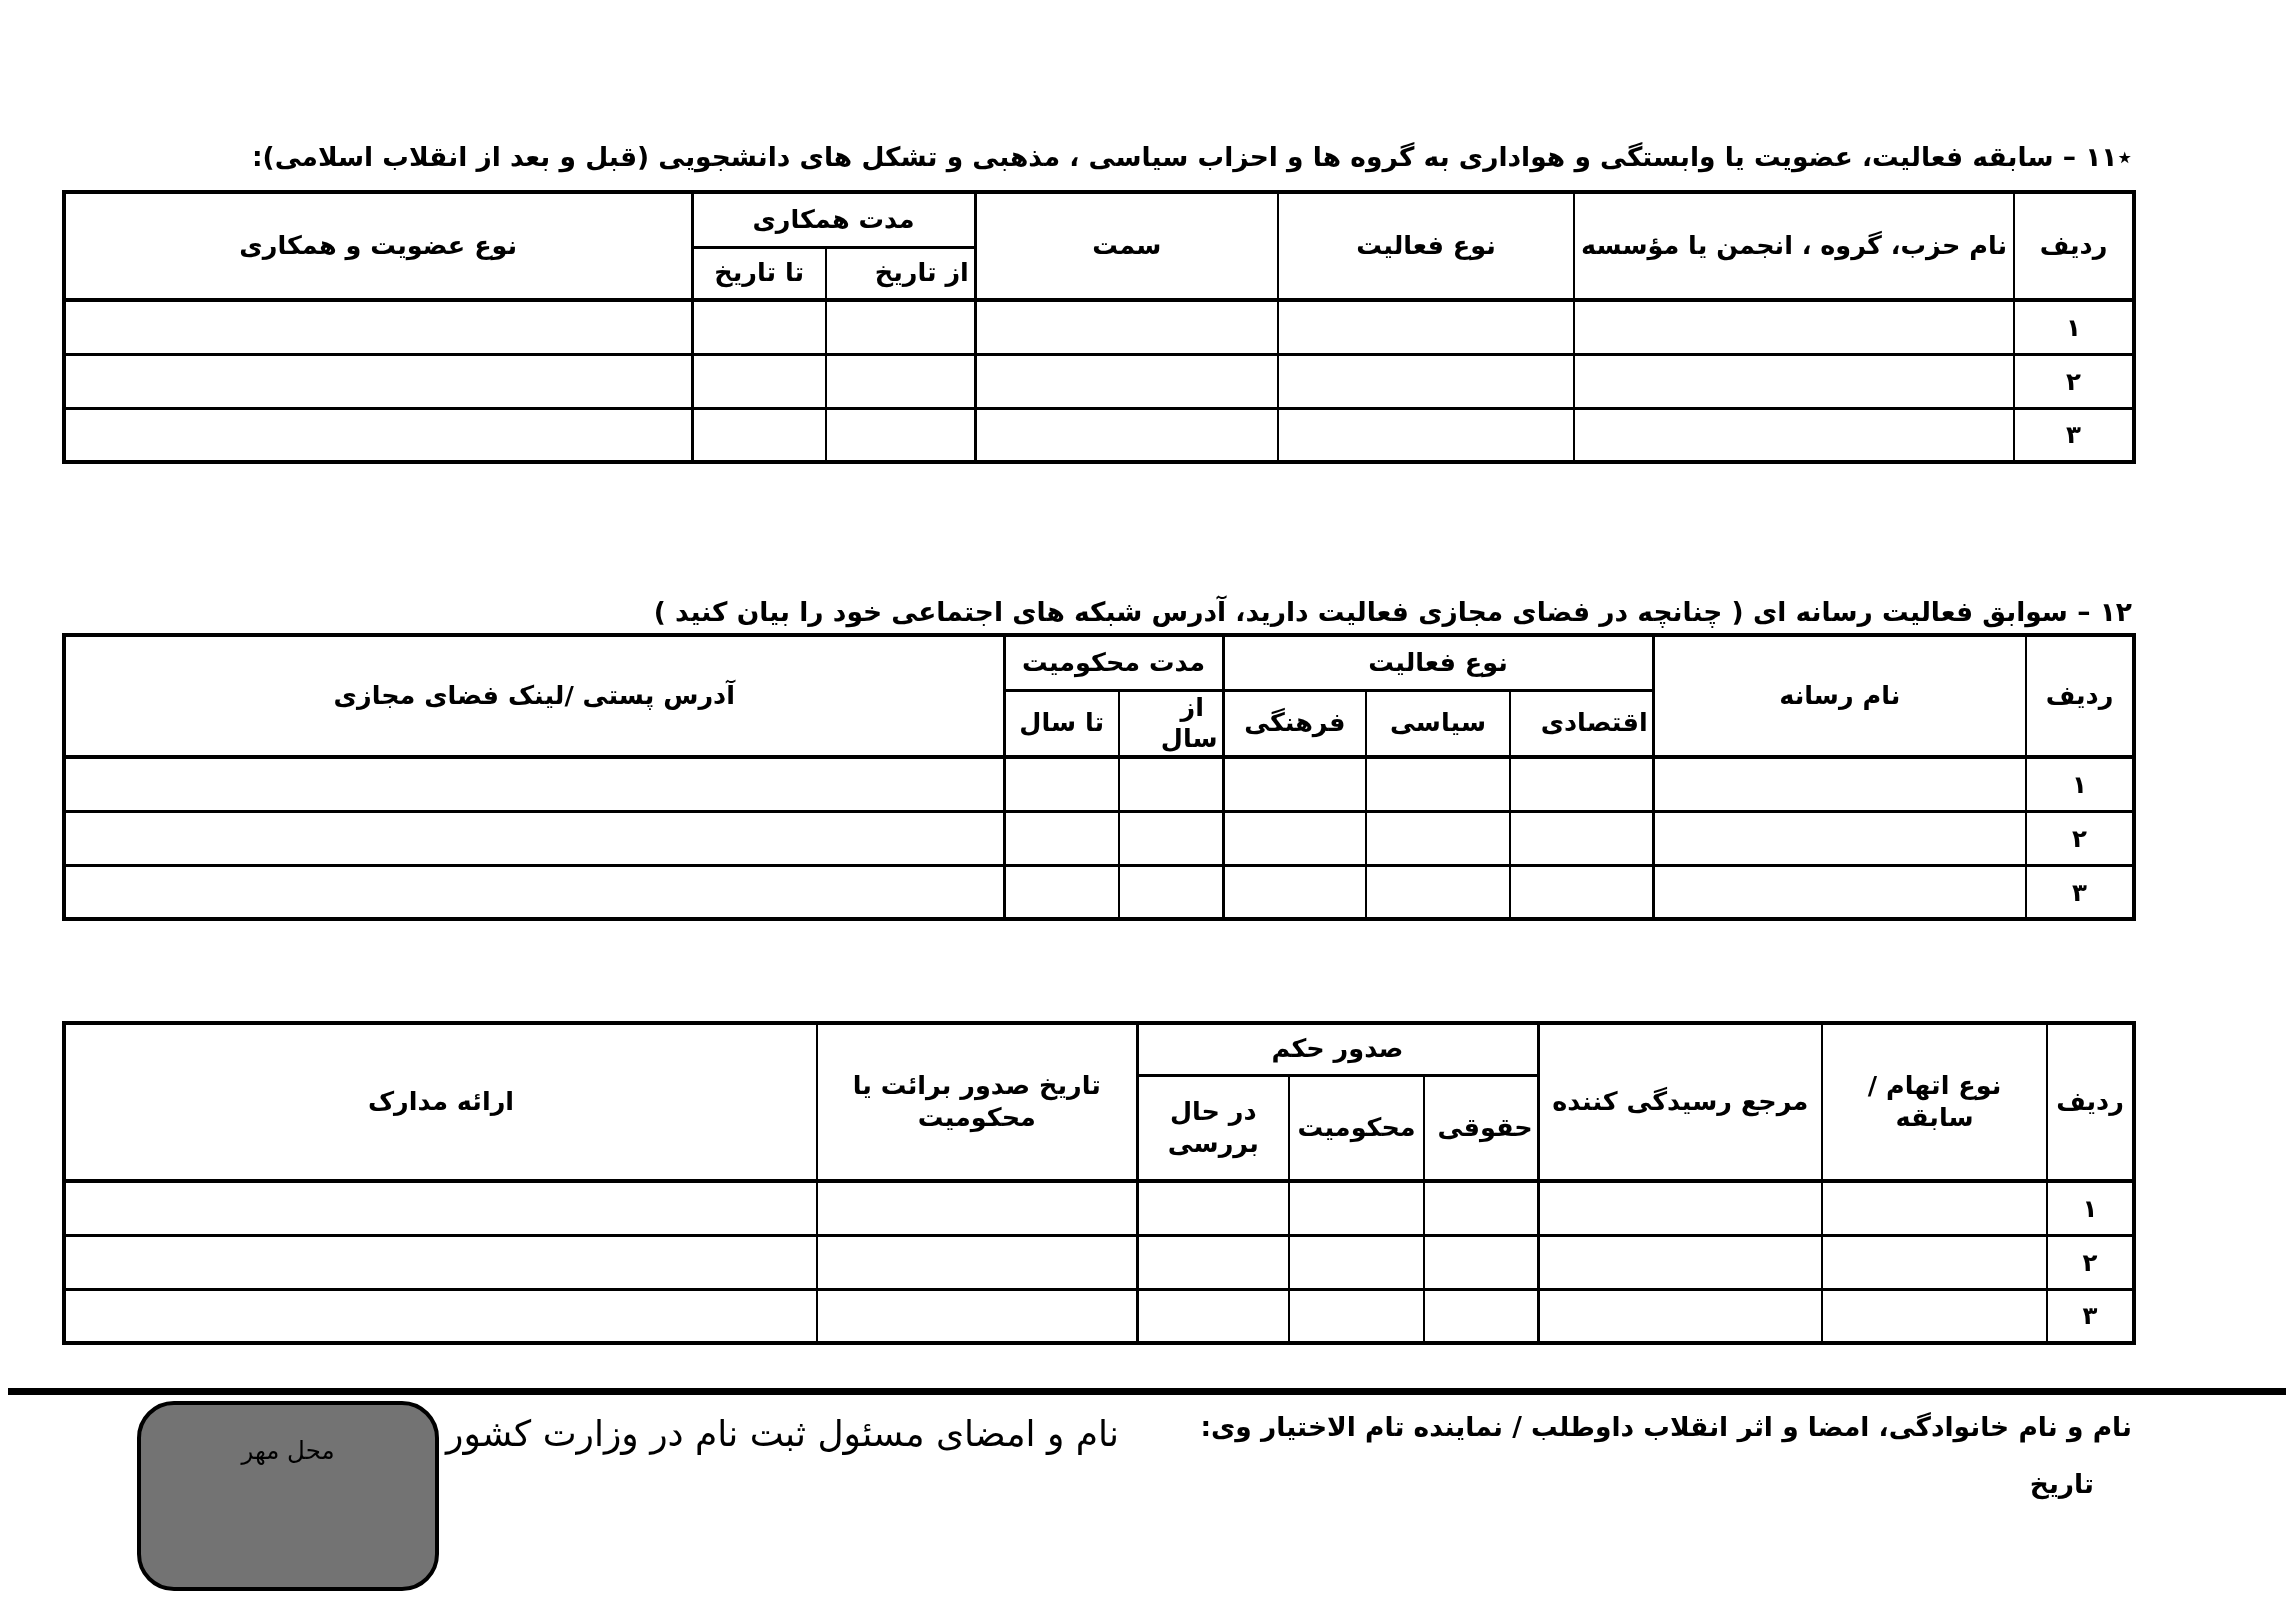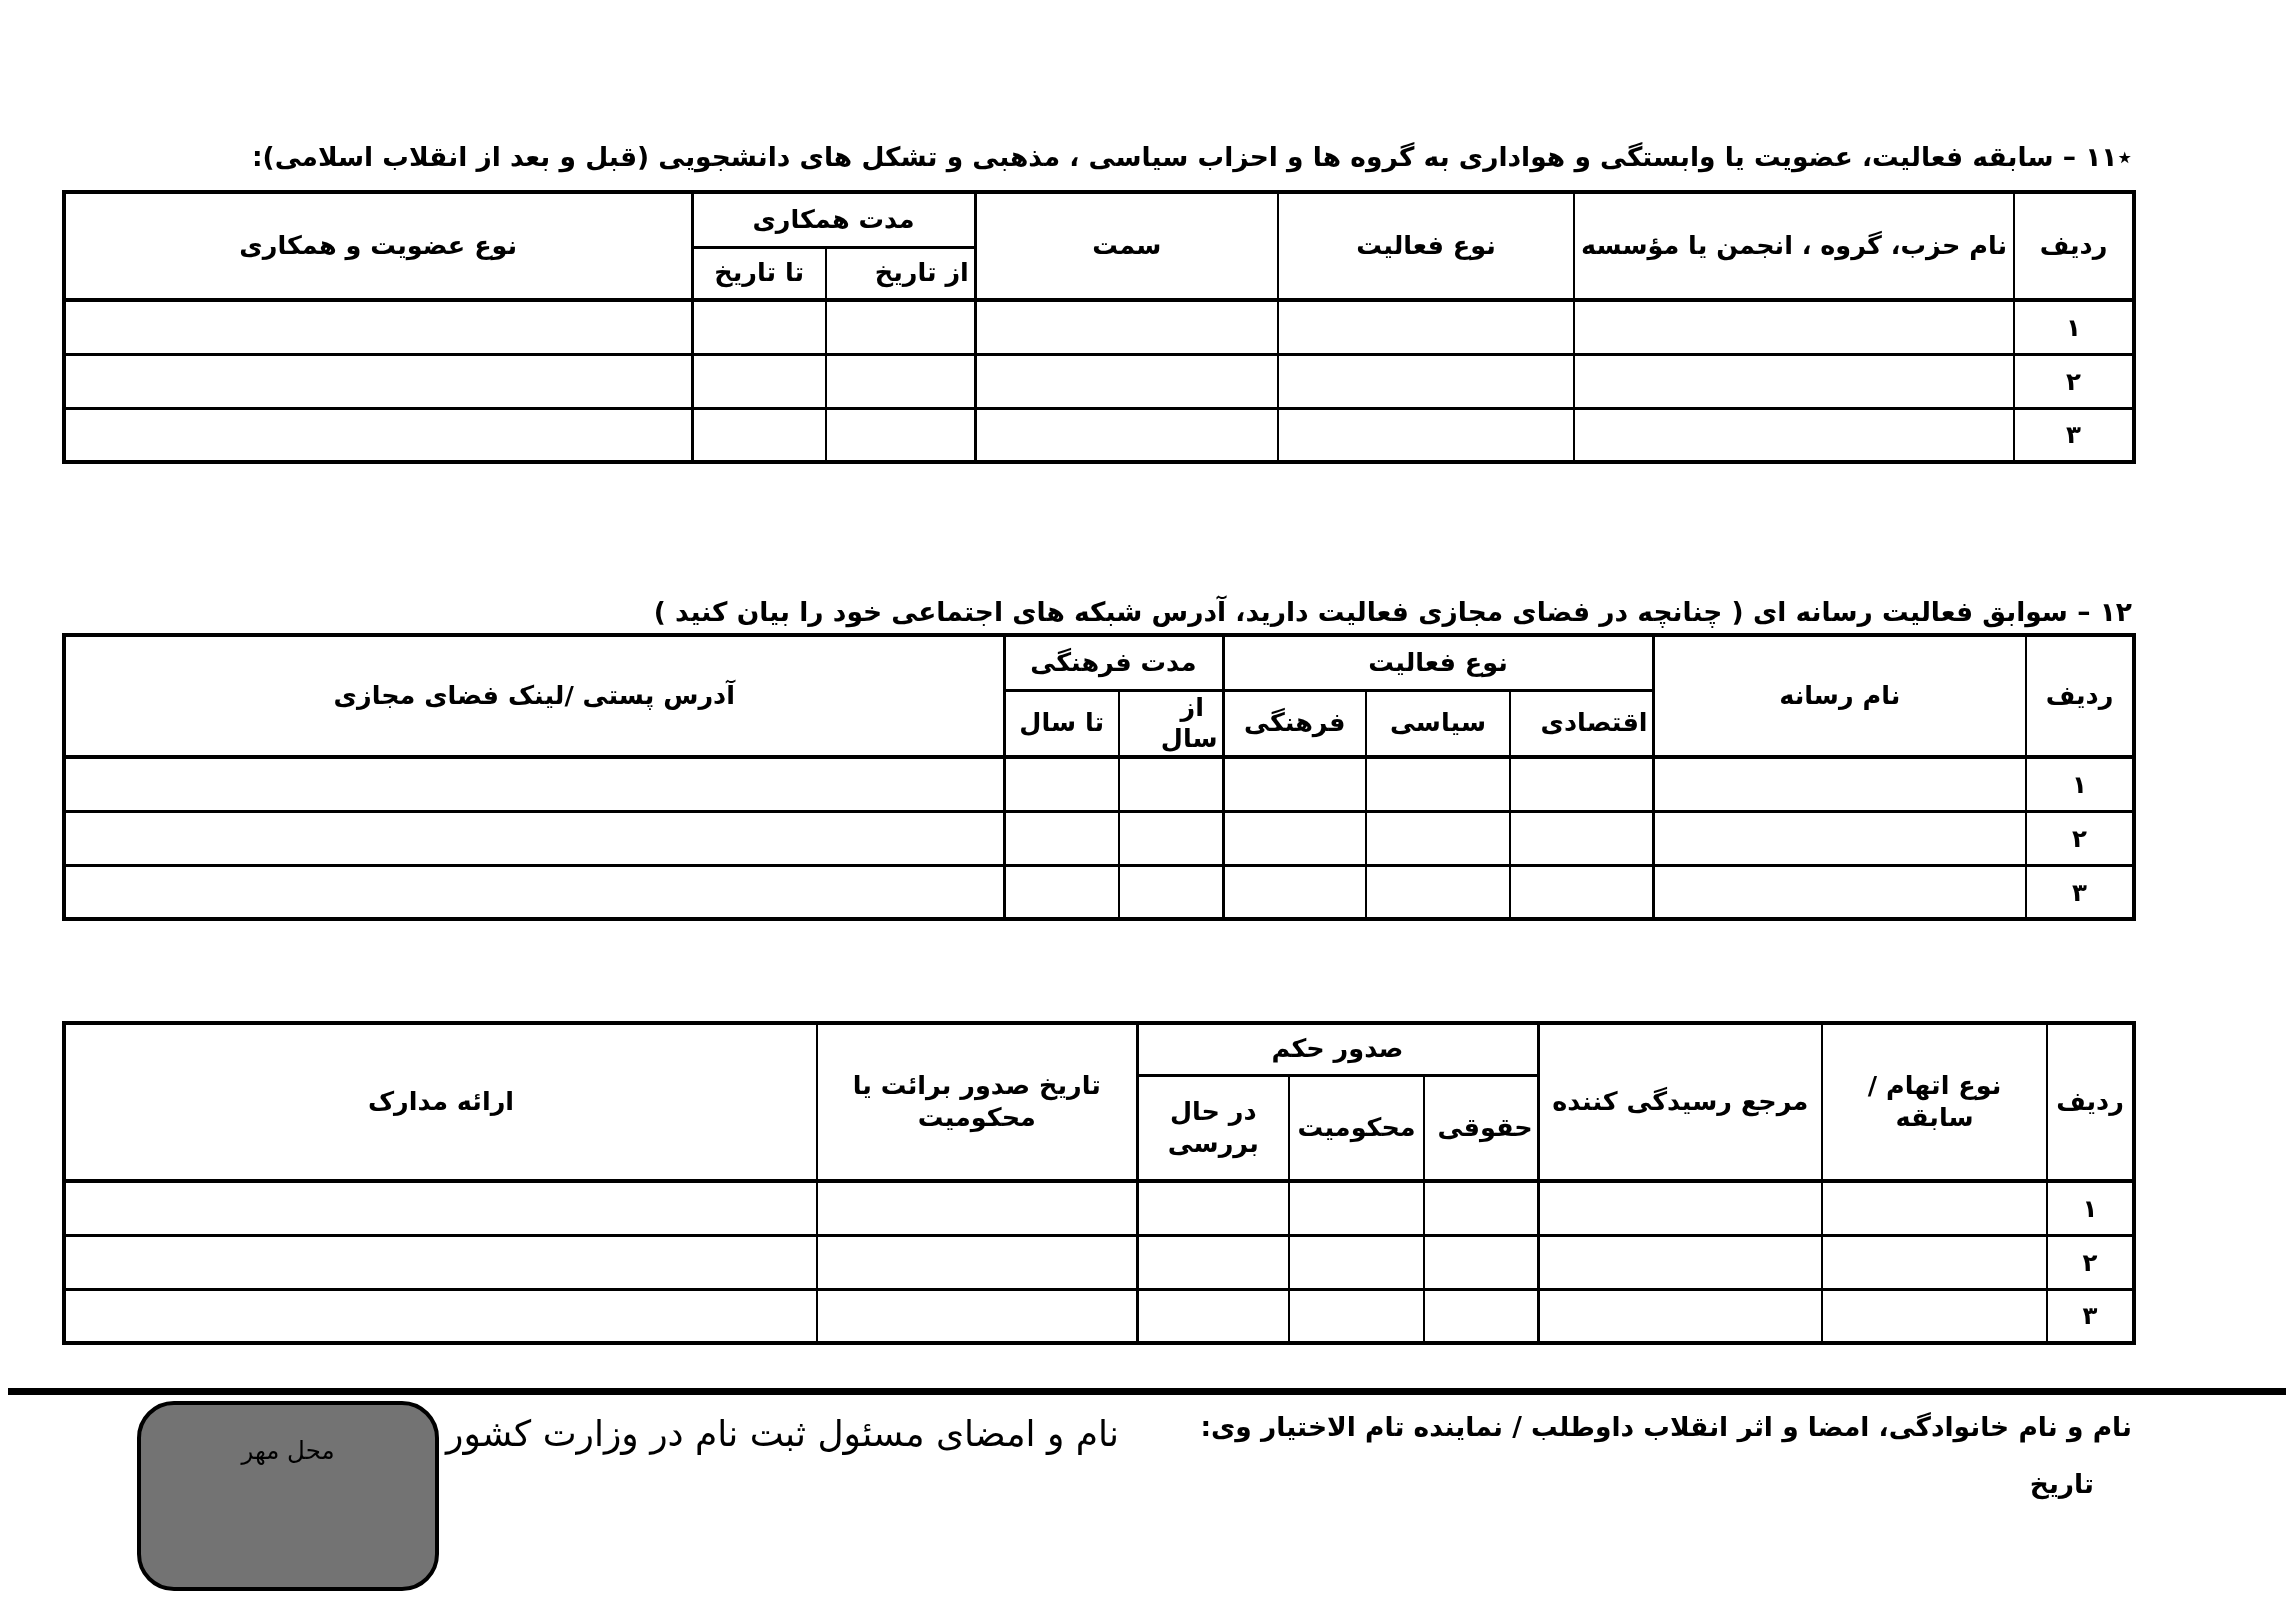--- a/index.html
+++ b/index.html
@@ -165,21 +165,21 @@
         <col style="width:143px">
         <col style="width:104px">
       <col style="width:115px">
         <col style="width:940px">
     </colgroup>
     <thead>
       <tr class="h1">
         <th rowspan="2">ردیف</th>
         <th rowspan="2">نام رسانه</th>
         <th colspan="3" class="group-h">نوع فعالیت</th>
-        <th colspan="2" class="group-h">مدت فرهنگی</th>
+        <th colspan="2" class="group-h">مدت محکومیت</th>
         <th rowspan="2">آدرس پستی /لینک فضای مجازی</th>
       </tr>
       <tr class="h2">
         <th class="g-right">اقتصادی</th>
         <th>سیاسی</th>
         <th class="g-left">فرهنگی</th>
         <th class="g-right">از سال</th>
         <th class="g-left">تا سال</th>
       </tr>
     </thead>

